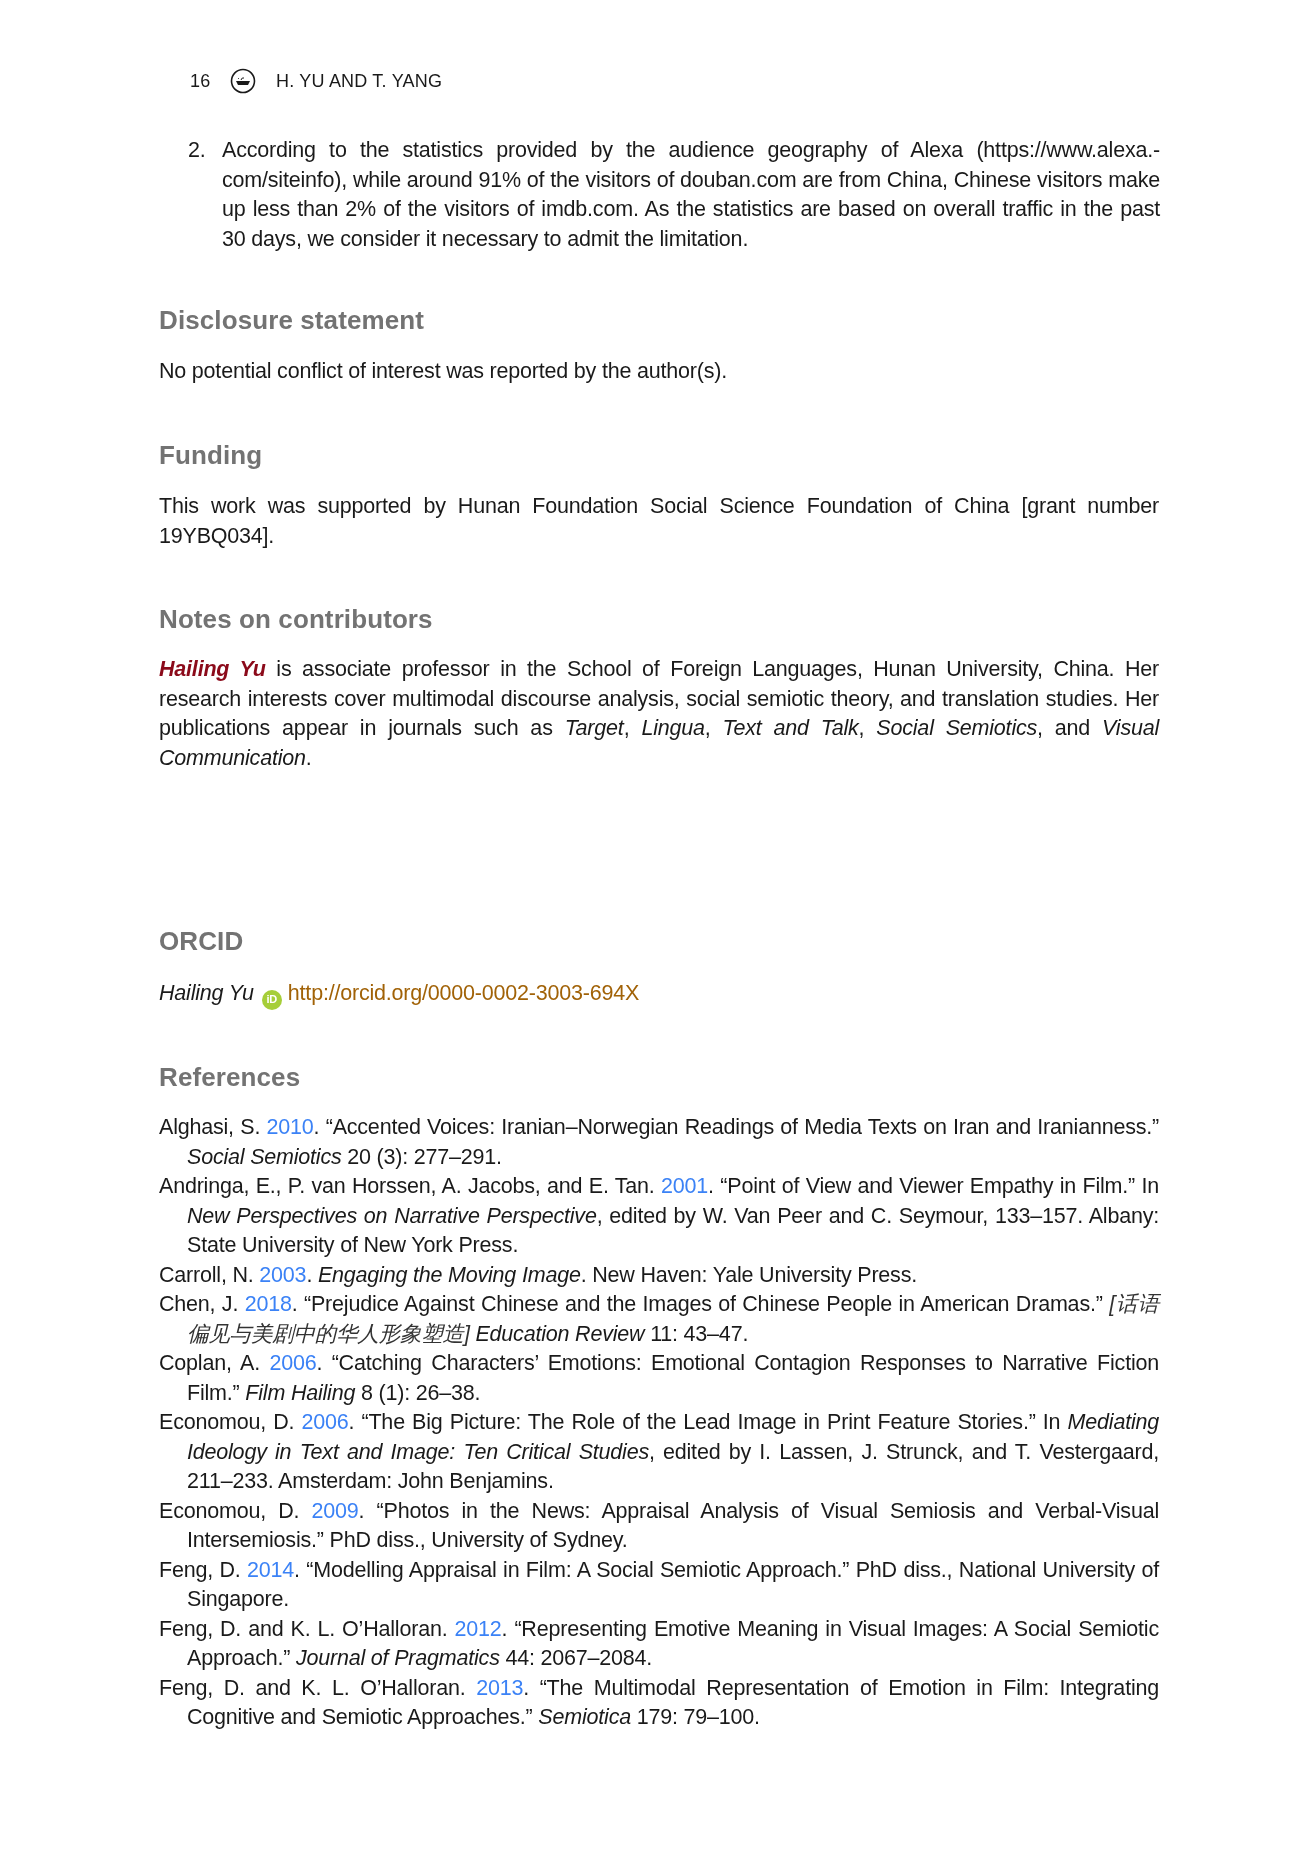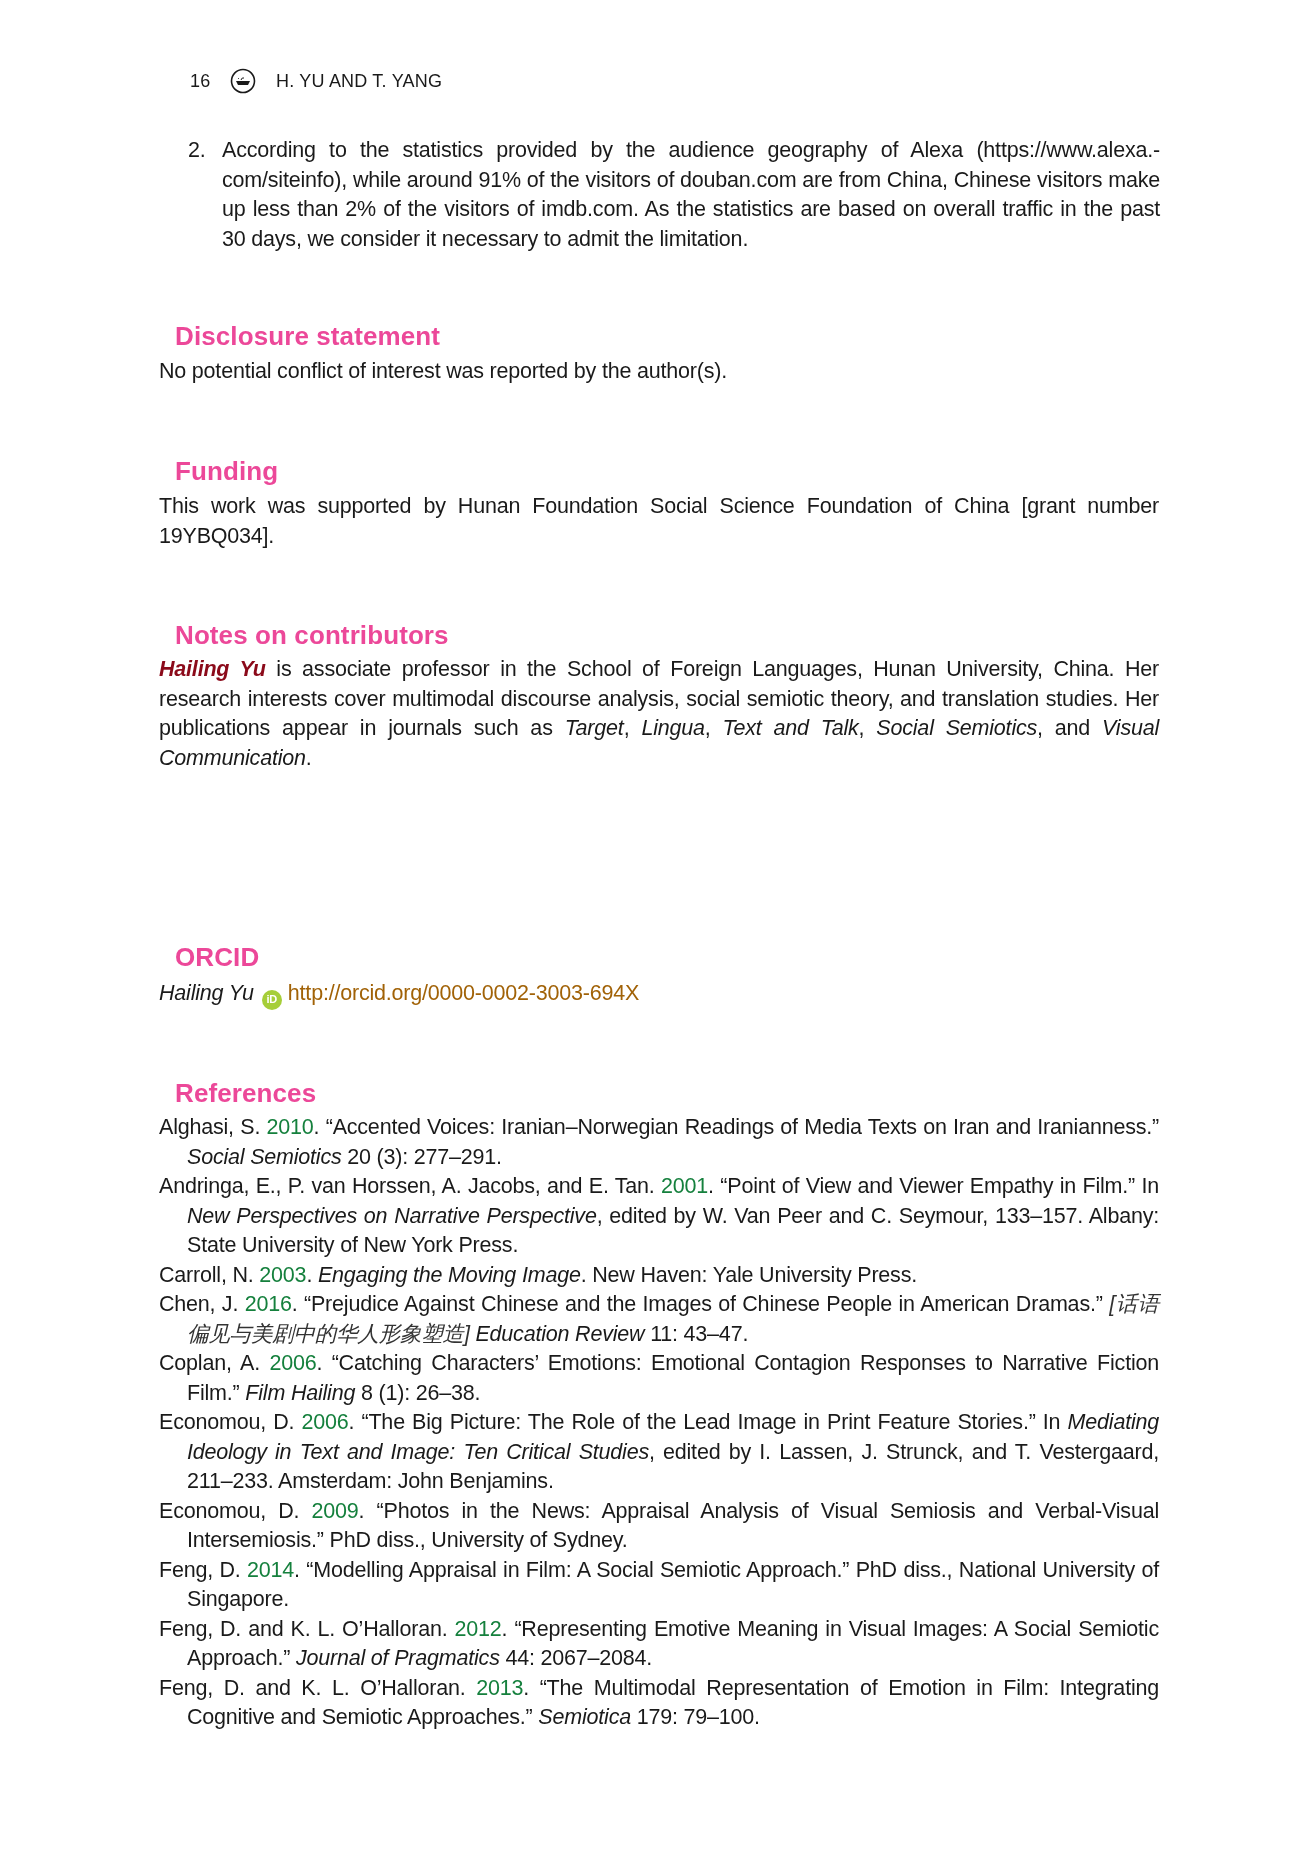--- a/index.html
+++ b/index.html
@@ -15,42 +15,42 @@
   }
   .running-head .pageno { width: 40px; margin-left: 32px; }
   .running-head .logo { width: 26px; height: 26px; margin-right: 20px; }
   .note {
     position: absolute; left: 188px; top: 136px; width: 972px;
     font-size: 21.5px; line-height: 29.5px; text-align: justify;
     padding-left: 34px; text-indent: -34px; box-sizing: border-box;
     letter-spacing: -0.2px;
   }
   h2 {
-    margin: 16px; position: absolute; left: 159px;
-    font-size: 26px; font-weight: bold; color: #ec4899; letter-spacing: 0.1px;
+    margin: 0; position: absolute; left: 159px;
+    font-size: 26px; font-weight: bold; color: #737373; letter-spacing: 0.1px;
   }
   .para {
     position: absolute; left: 159px; width: 1000px;
     font-size: 21.5px; line-height: 29.5px; text-align: justify; letter-spacing: -0.2px;
   }
   .author-name { color: #8b0a1a; font-style: italic; font-weight: bold; }
   em { font-style: italic; }
   .orcid-line { display: flex; align-items: center; }
   .orcid-icon {
     display: inline-flex; width: 20px; height: 20px; border-radius: 50%;
     background: #a6ce39; color: #fff; font-size: 11px; font-weight: bold;
     align-items: center; justify-content: center; margin: 12px 6px 0 8px;
   }
   .link { color: #a16207; }
   .refs { position: absolute; left: 159px; top: 1113px; width: 1000px; }
   .ref {
     font-size: 21.5px; line-height: 29.5px; text-align: justify;
     padding-left: 28px; text-indent: -28px; letter-spacing: -0.2px;
   }
-  .year { color: #15803d; }
+  .year { color: #3b82f6; }
   .cjk { font-style: italic; color: #333; }
 </style>
 </head>
 <body>
 
 <div class="page">
 
   <div class="running-head">
     <span class="pageno">16</span>
     <svg class="logo" viewBox="0 0 26 26">
@@ -82,21 +82,21 @@
     <em>Hailing Yu</em>
     <span class="orcid-icon">iD</span>
     <span class="link">http://orcid.org/0000-0002-3003-694X</span>
   </div>
 
   <h2 style="top:1062px;">References</h2>
   <div class="refs" id="refs">
       <div class="ref"><span>Alghasi, S. </span><span class="year">2010</span><span>. “Accented Voices: Iranian–Norwegian Readings of Media Texts on Iran and Iranianness.” </span><em>Social Semiotics</em><span> 20 (3): 277–291.</span></div>
       <div class="ref"><span>Andringa, E., P. van Horssen, A. Jacobs, and E. Tan. </span><span class="year">2001</span><span>. “Point of View and Viewer Empathy in Film.” In </span><em>New Perspectives on Narrative Perspective</em><span>, edited by W. Van Peer and C. Seymour, 133–157. Albany: State University of New York Press.</span></div>
       <div class="ref"><span>Carroll, N. </span><span class="year">2003</span><span>. </span><em>Engaging the Moving Image</em><span>. New Haven: Yale University Press.</span></div>
-      <div class="ref"><span>Chen, J. </span><span class="year">2016</span><span>. “Prejudice Against Chinese and the Images of Chinese People in American Dramas.” </span><span class="cjk">[话语偏见与美剧中的华人形象塑造]</span><em> Education Review</em><span> 11: 43–47.</span></div>
+      <div class="ref"><span>Chen, J. </span><span class="year">2018</span><span>. “Prejudice Against Chinese and the Images of Chinese People in American Dramas.” </span><span class="cjk">[话语偏见与美剧中的华人形象塑造]</span><em> Education Review</em><span> 11: 43–47.</span></div>
       <div class="ref"><span>Coplan, A. </span><span class="year">2006</span><span>. “Catching Characters’ Emotions: Emotional Contagion Responses to Narrative Fiction Film.” </span><em>Film Hailing</em><span> 8 (1): 26–38.</span></div>
       <div class="ref"><span>Economou, D. </span><span class="year">2006</span><span>. “The Big Picture: The Role of the Lead Image in Print Feature Stories.” In </span><em>Mediating Ideology in Text and Image: Ten Critical Studies</em><span>, edited by I. Lassen, J. Strunck, and T. Vestergaard, 211–233. Amsterdam: John Benjamins.</span></div>
       <div class="ref"><span>Economou, D. </span><span class="year">2009</span><span>. “Photos in the News: Appraisal Analysis of Visual Semiosis and Verbal-Visual Intersemiosis.” PhD diss., University of Sydney.</span></div>
       <div class="ref"><span>Feng, D. </span><span class="year">2014</span><span>. “Modelling Appraisal in Film: A Social Semiotic Approach.” PhD diss., National University of Singapore.</span></div>
       <div class="ref"><span>Feng, D. and K. L. O’Halloran. </span><span class="year">2012</span><span>. “Representing Emotive Meaning in Visual Images: A Social Semiotic Approach.” </span><em>Journal of Pragmatics</em><span> 44: 2067–2084.</span></div>
       <div class="ref"><span>Feng, D. and K. L. O’Halloran. </span><span class="year">2013</span><span>. “The Multimodal Representation of Emotion in Film: Integrating Cognitive and Semiotic Approaches.” </span><em>Semiotica</em><span> 179: 79–100.</span></div>
     </div>
 </div>
 
 </body></html>

